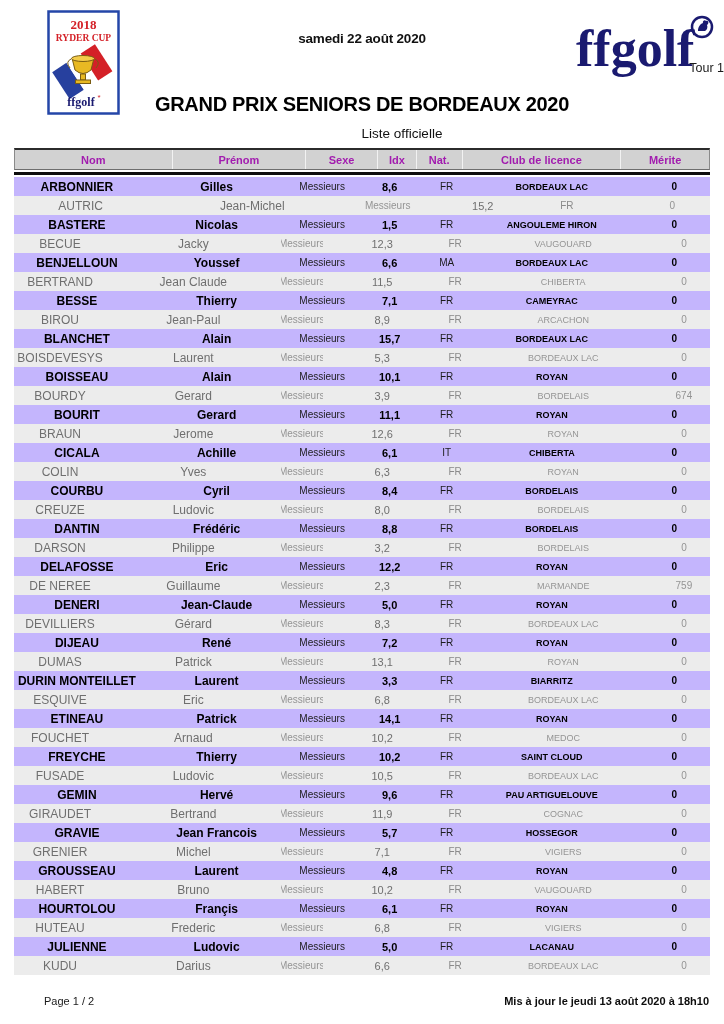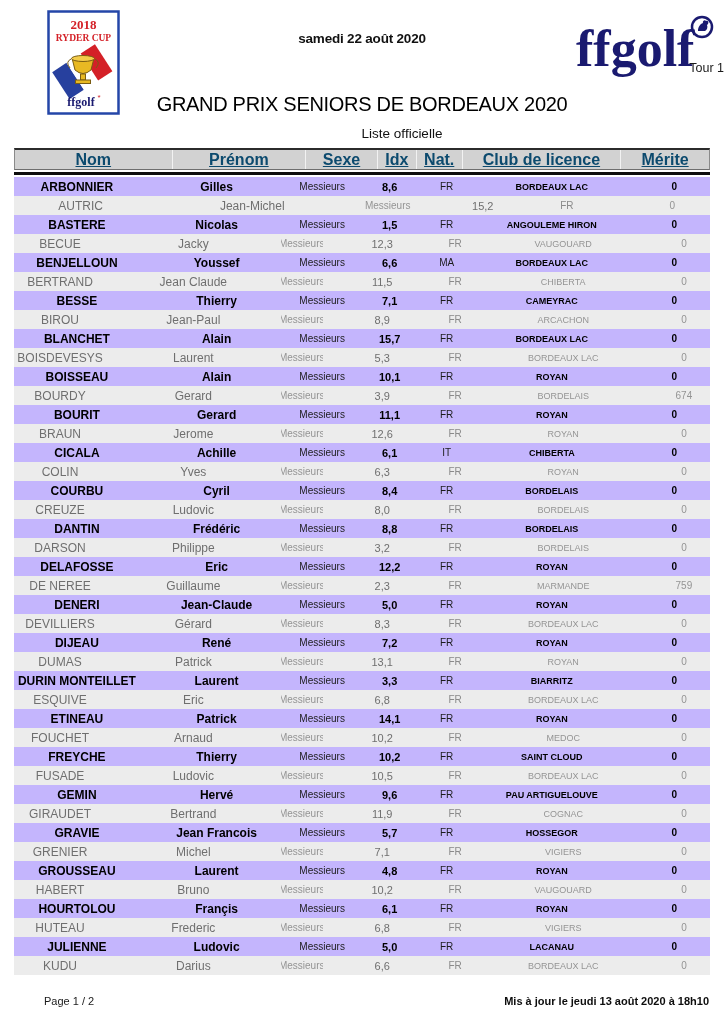--- a/index.html
+++ b/index.html
@@ -8,30 +8,30 @@
 
   
   .ryder-logo{position:absolute;left:47px;top:10px;width:73px;height:105px;text-align:center;}
   .ffgolf-logo{position:absolute;left:576px;top:14px;width:140px;height:66px;}
 
   .doc-date{position:absolute;left:0;top:31px;width:724px;text-align:center;
             font-size:13.5px;font-weight:bold;color:#111;letter-spacing:-0.2px;}
   .doc-round{position:absolute;left:0;top:61px;width:724px;text-align:right;
              font-size:12.5px;color:#1a1a1a;}
   .doc-title{position:absolute;left:0;top:93px;width:724px;text-align:center;
-             font-size:20px;font-weight:normal;color:#000;letter-spacing:-0.3px;}
+             font-size:20px;font-weight:bold;color:#000;letter-spacing:-0.3px;}
   .doc-subtitle{position:absolute;left:0;top:126px;width:724px;text-align:center;
                 font-size:13.5px;color:#111;padding-left:40px;}
 
   
   .grid{position:absolute;left:14px;top:148px;width:696px;}
   .thead{display:flex;height:22px;background:#d2d2d2;
          border-top:2px solid #2b2b2b;border-bottom:1px solid #6e6e6e;
          border-left:1px solid #8a8a8a;border-right:1px solid #8a8a8a;box-sizing:border-box;}
-  .thead .cell{font-size:16px;font-weight:bold;color:#0c4a6e;text-decoration:underline;}
+  .thead .cell{font-size:11px;font-weight:bold;color:#a21caf;}
   .thead .cell + .cell{border-left:1.5px solid #f2f2f2;}
   .black-bar{height:2.5px;background:#0e0e0e;margin-top:2px;}
 
   .cell{display:flex;align-items:center;justify-content:center;box-sizing:border-box;
         overflow:hidden;white-space:nowrap;}
   .c-nom{width:22.56%;font-size:12px;}
   .c-prenom{width:19.25%;font-size:12px;}
   .c-sexe{width:10.34%;font-size:10px;}
   .c-idx{width:5.60%;font-size:11px;}
   .c-nat{width:6.61%;font-size:10px;}

